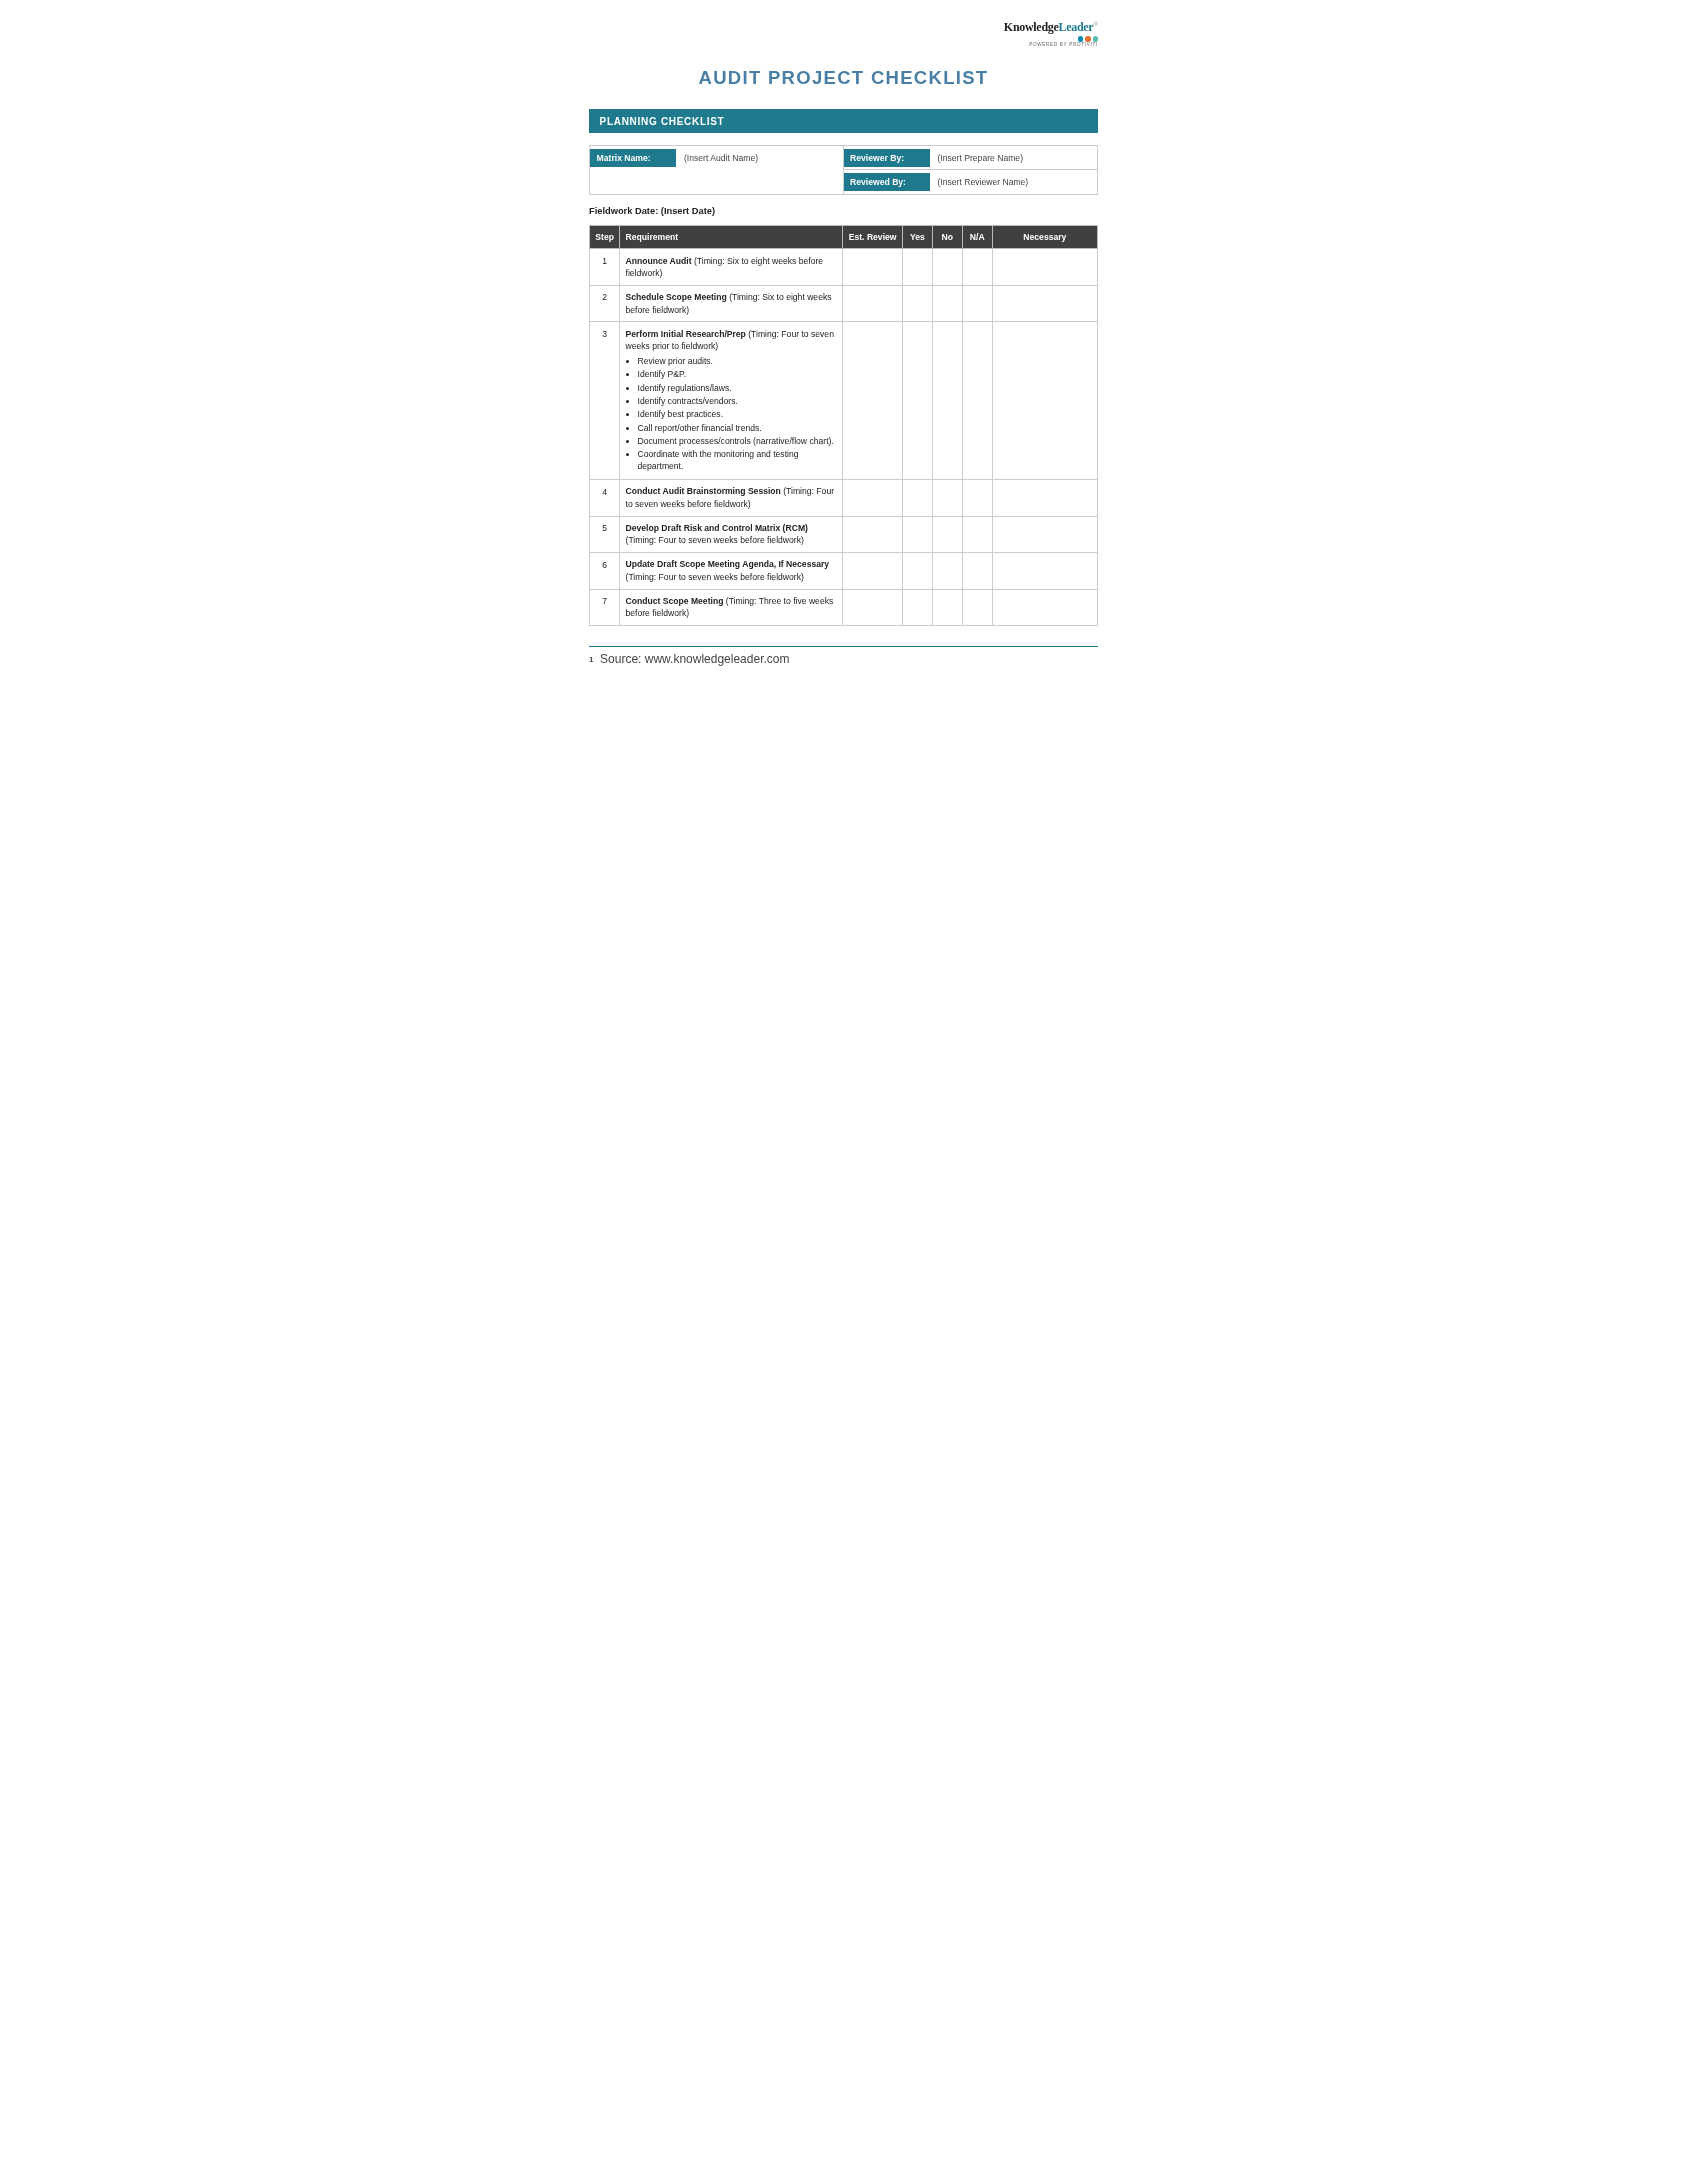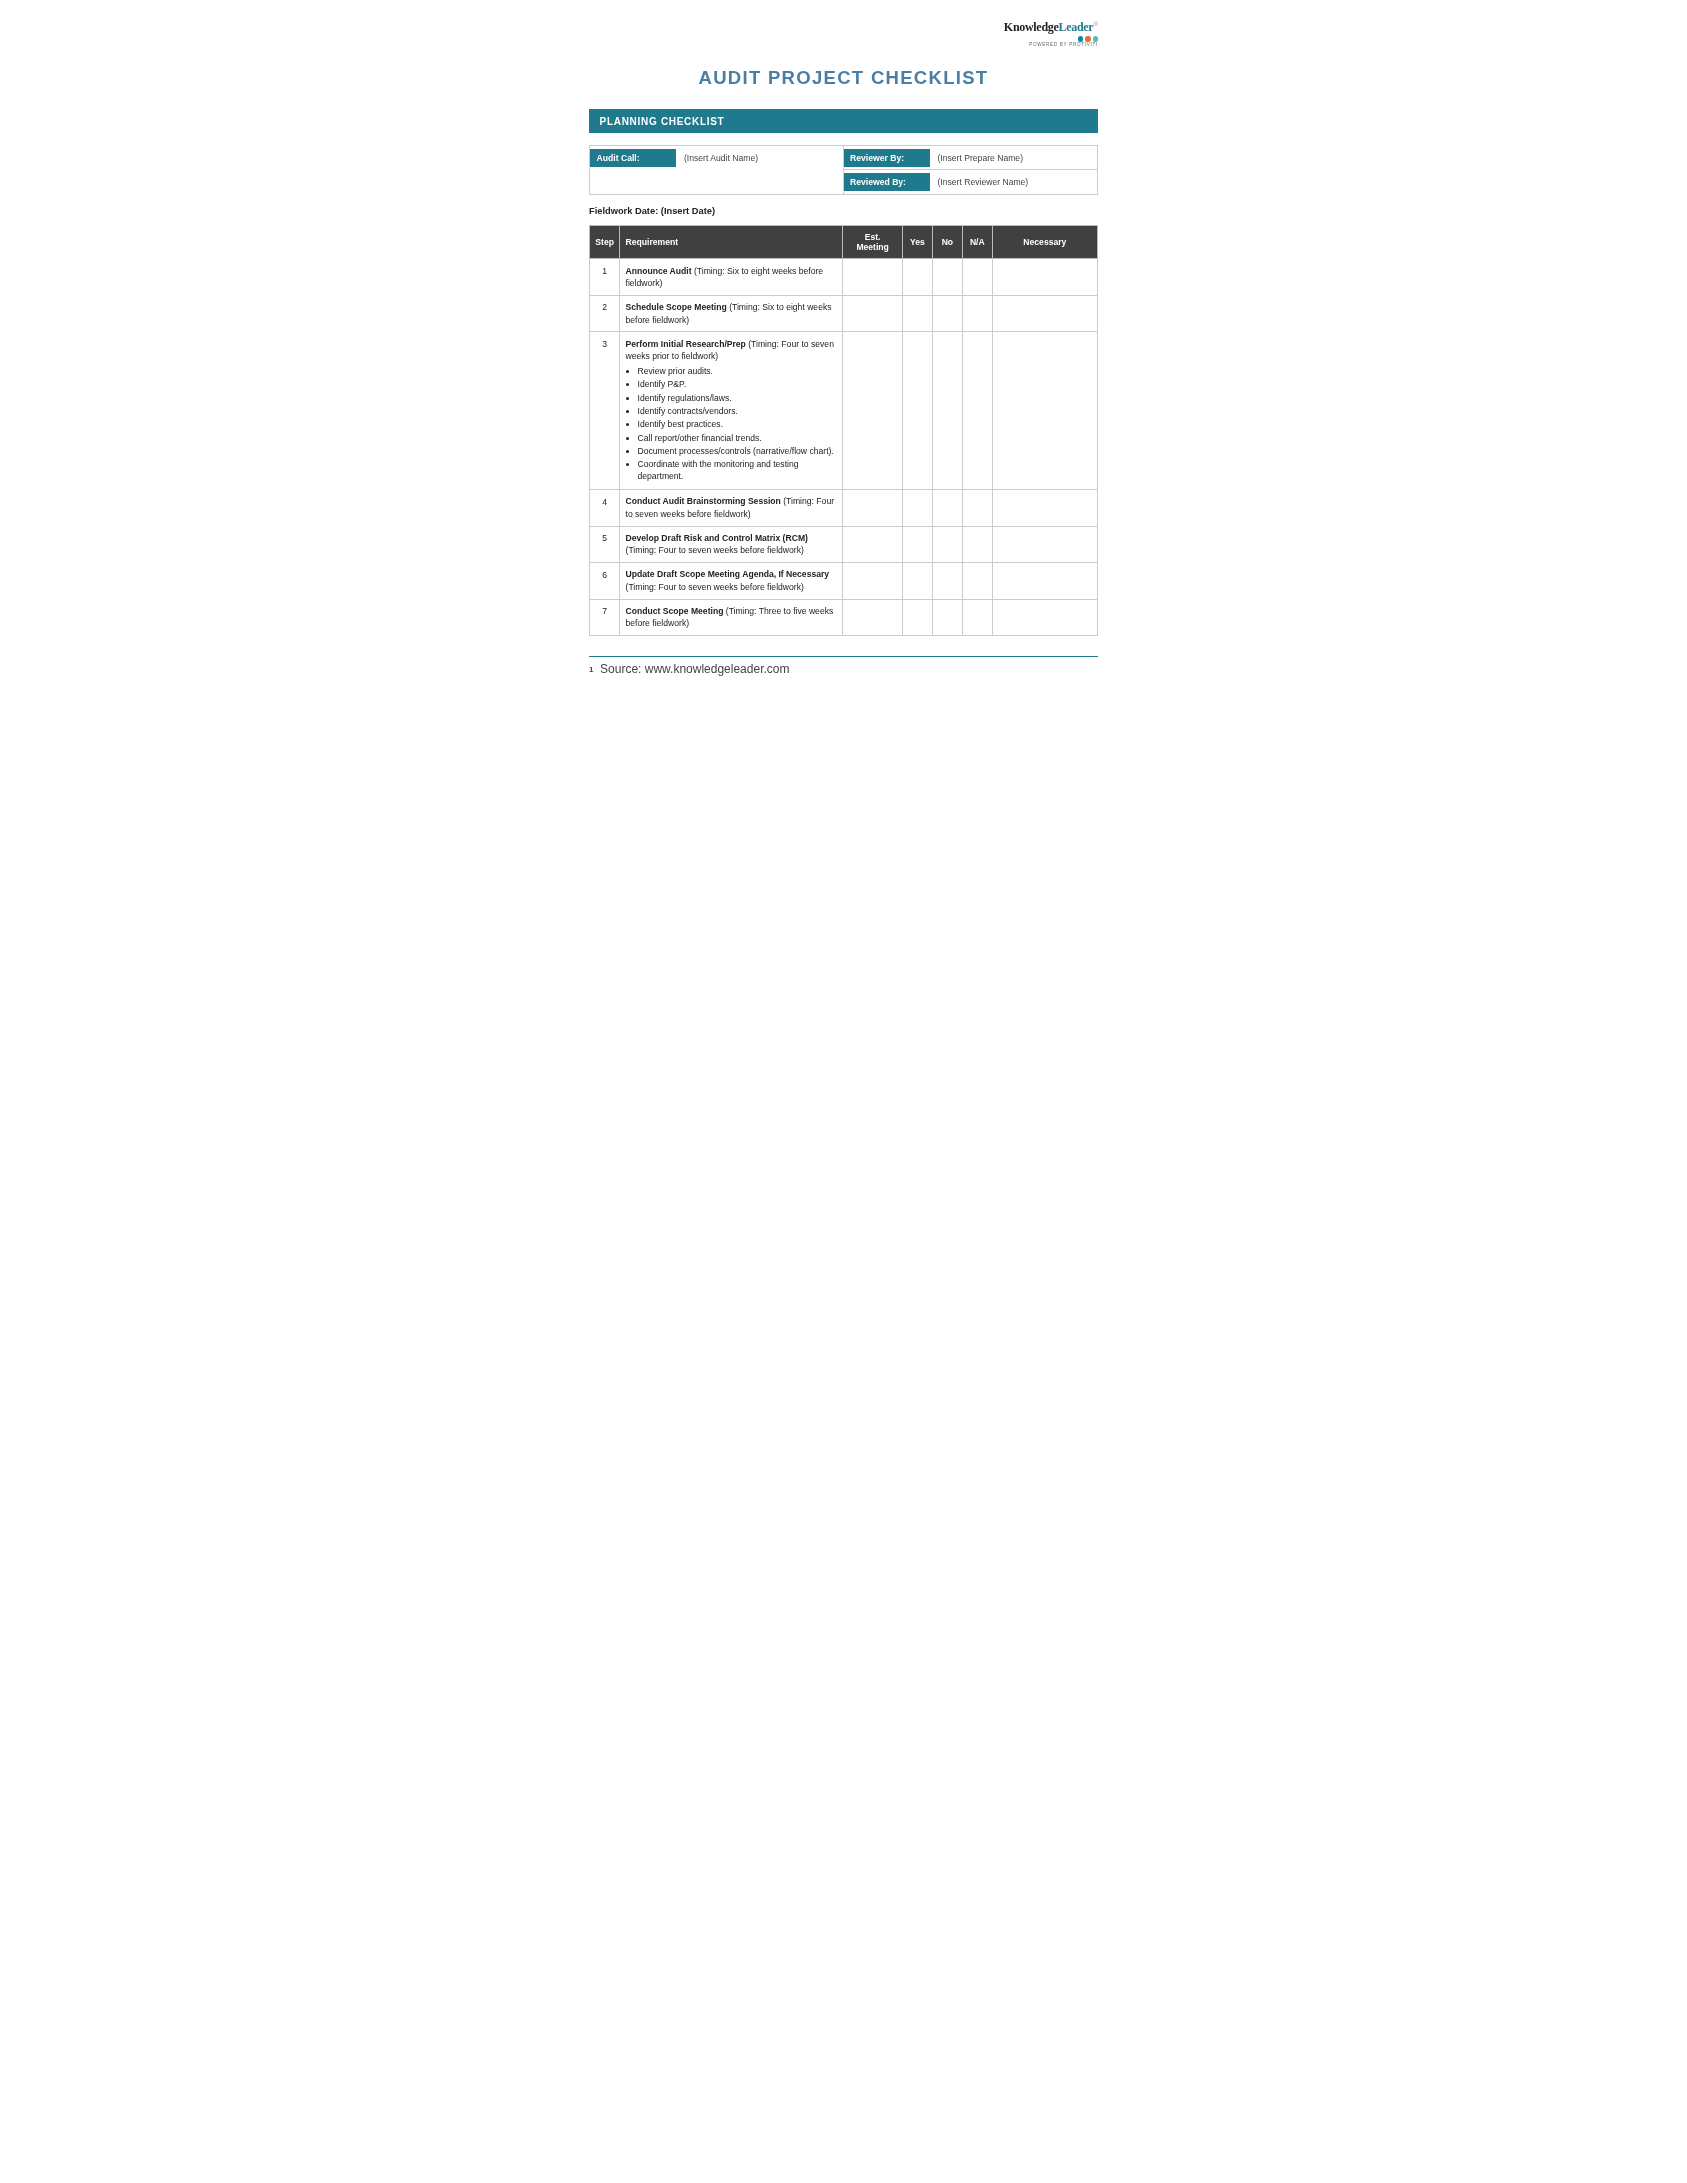--- a/index.html
+++ b/index.html
@@ -215,21 +215,21 @@
   <div class="powered-text">POWERED BY PROTIVITI</div>
 </div>
 
 <div class="page-title">AUDIT PROJECT CHECKLIST</div>
 
 <div class="section-header">PLANNING CHECKLIST</div>
 
 <div class="info-grid">
   <div class="info-left">
     <div class="info-row">
-      <div class="info-label">Audit Call:</div>
+      <div class="info-label">Matrix Name:</div>
       <div class="info-value">(Insert Audit Name)</div>
     </div>
   </div>
   <div class="info-right">
     <div class="info-row">
       <div class="info-label">Reviewer By:</div>
       <div class="info-value">(Insert Prepare Name)</div>
     </div>
     <div class="info-row">
       <div class="info-label">Reviewed By:</div>
@@ -238,21 +238,21 @@
   </div>
 </div>
 
 <div class="fieldwork-date">Fieldwork Date: (Insert Date)</div>
 
 <table class="checklist-table">
   <thead>
     <tr>
       <th class="col-step">Step</th>
       <th class="col-req req-col">Requirement</th>
-      <th class="col-timing">Est. Meeting</th>
+      <th class="col-timing">Est. Review</th>
       <th class="col-yes">Yes</th>
       <th class="col-no">No</th>
       <th class="col-na">N/A</th>
       <th class="col-comments">Necessary</th>
     </tr>
   </thead>
   <tbody id="table-body">
   <tr>
         <td class="step-cell">1</td>
         <td class="req-cell"><span class="req-main">Announce Audit</span><span class="req-normal"> (Timing: Six to eight weeks before fieldwork)</span></td>

